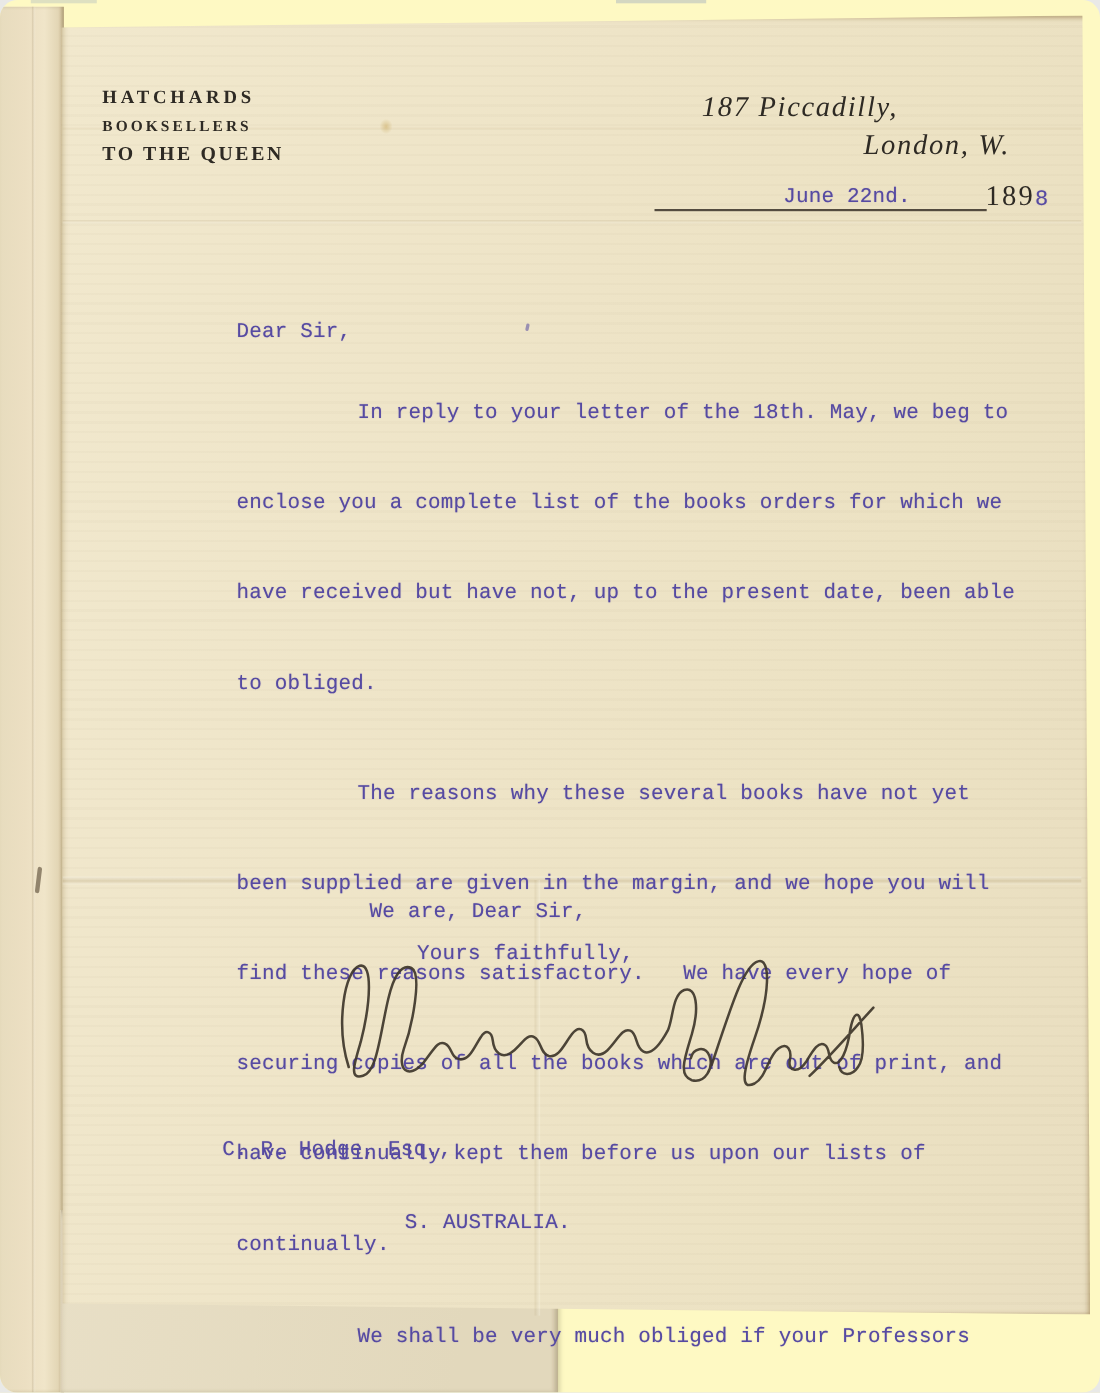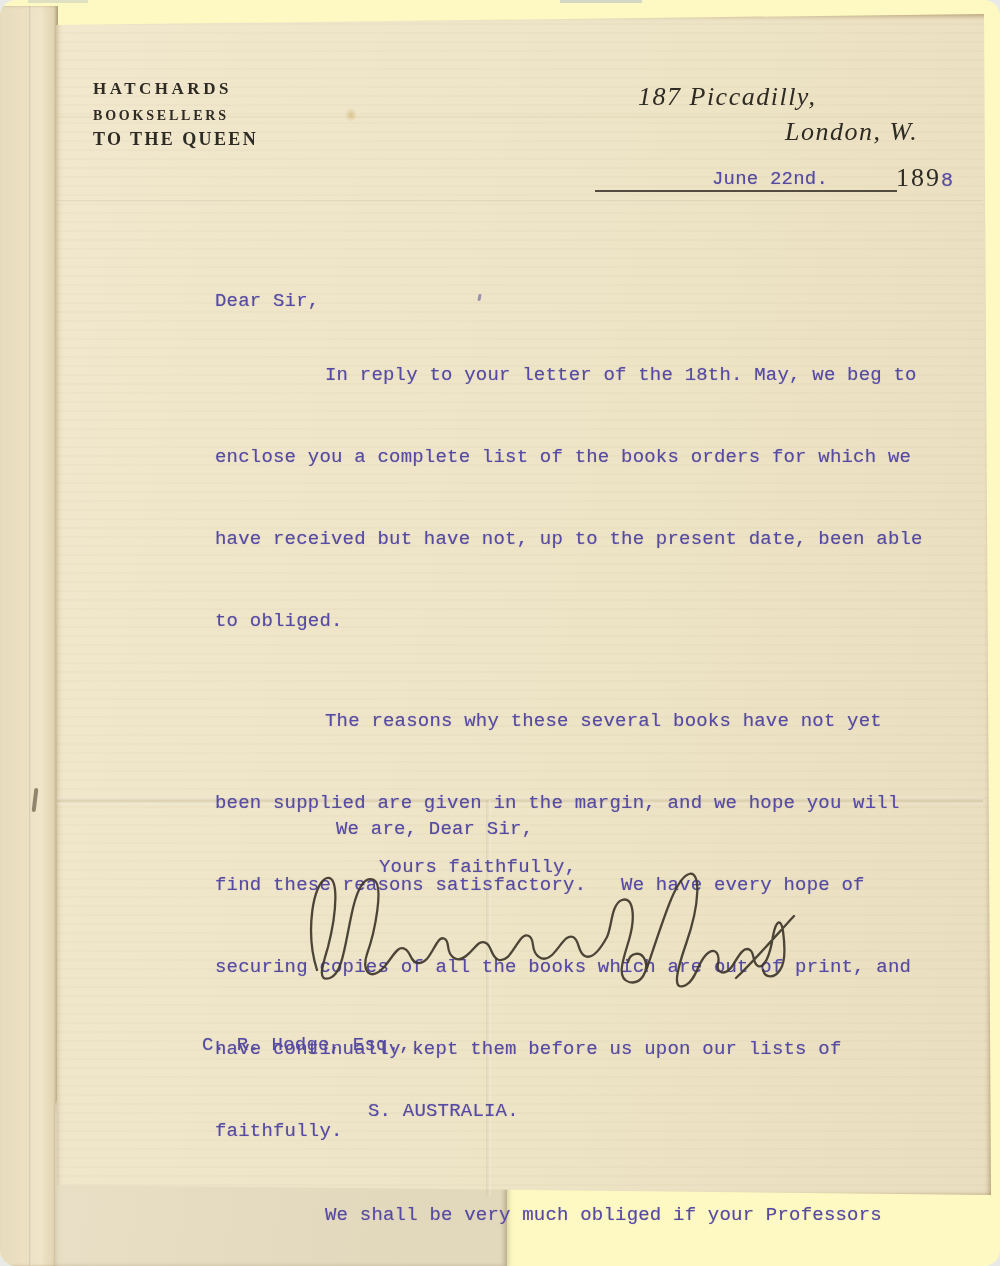--- a/index.html
+++ b/index.html
@@ -131,21 +131,21 @@
   <div class="body-block typed">
     <div class="tline ind">In reply to your letter of the 18th. May, we beg to</div>
     <div class="tline">enclose you a complete list of the books orders for which we</div>
     <div class="tline">have received but have not, up to the present date, been able</div>
     <div class="tline">to obliged.</div>
     <div class="tline ind para2">The reasons why these several books have not yet</div>
     <div class="tline">been supplied are given in the margin, and we hope you will</div>
     <div class="tline">find these reasons satisfactory.   We have every hope of</div>
     <div class="tline">securing copies of all the books which are out of print, and</div>
     <div class="tline">have continually kept them before us upon our lists of</div>
-    <div class="tline">faithfully.</div>
+    <div class="tline">continually.</div>
     <div class="tline ind para3">We shall be very much obliged if your Professors</div>
     
     
   </div>
 
   <div class="closing1 typed">We are, Dear Sir,</div>
   <div class="closing2 typed">Yours faithfully,</div>
 
   <svg class="sig-svg" width="510" height="150" viewBox="0 0 510 150">
     <path d="M 22 118

